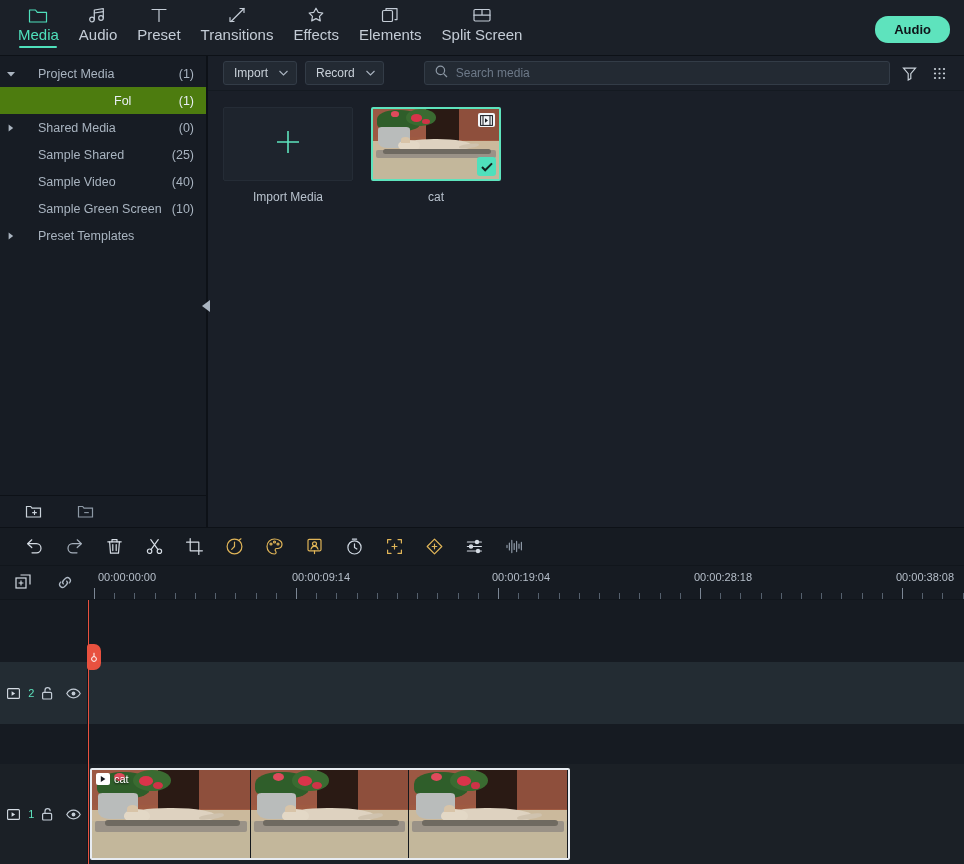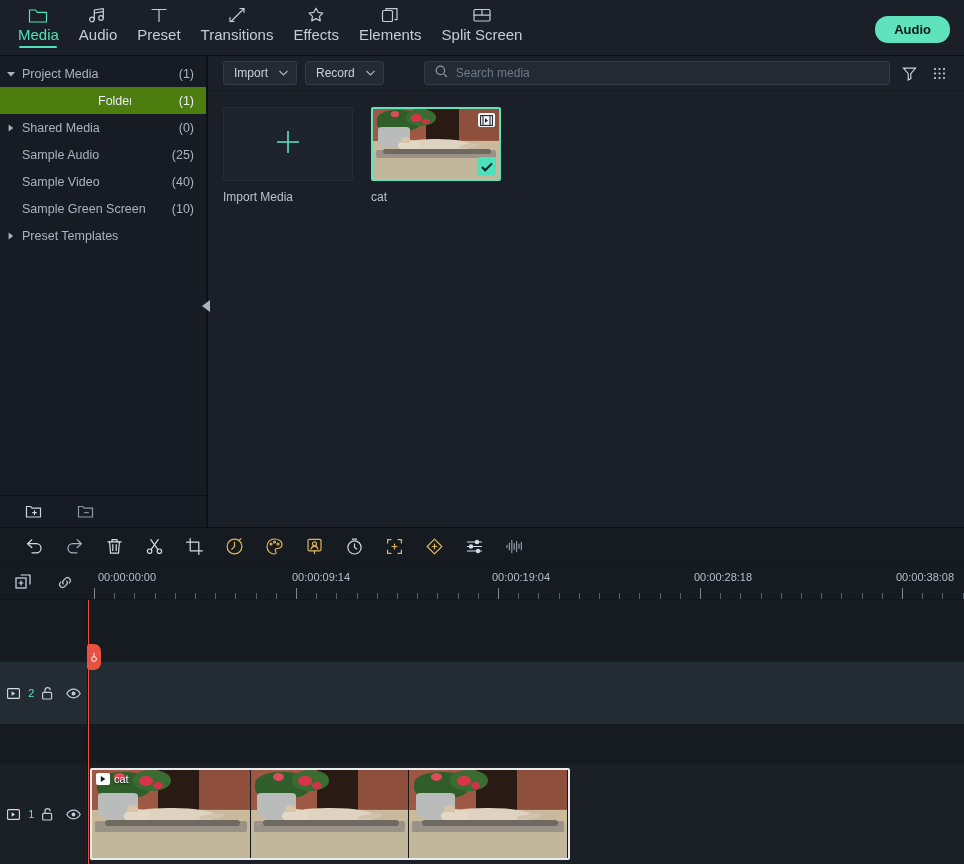--- a/index.html
+++ b/index.html
@@ -57,21 +57,21 @@
     display: flex; flex-direction: column;
     position: relative;
   }
   .tree { padding-top: 4px; flex: 1 1 auto; overflow: hidden; }
   .tree-item {
     height: 27px; display: flex; align-items: center;
     font-size: 12.5px; color: #a9b4c0; cursor: pointer;
     padding-right: 12px;
   }
   .tree-item .arrow { width: 22px; flex: 0 0 22px; display: flex; align-items: center; justify-content: center; }
-  .tree-item .tlabel { flex: 1 1 auto; white-space: nowrap; overflow: hidden; }
+  .tree-item .tlabel { flex: 1 1 auto; white-space: nowrap; overflow: hidden; margin-left: 16px; }
   .tree-item .tcount { font-size: 12.5px; color: #a9b4c0; }
   .tree-item.indent .tlabel { padding-left: 28px; }
   .tree-item.selected { background: #4d7c0f; color: #e8eef5; gap: 48px; }
   .tree-item.selected .tcount { color: #e8eef5; }
   .sidebar-foot {
     height: 32px; flex: 0 0 32px;
     border-top: 1px solid #0d1117;
     display: flex; align-items: center; gap: 30px; padding-left: 22px;
     background: #171c24;
   }
@@ -106,21 +106,21 @@
     margin-left: 32px;
   }
   .searchbox input {
     flex: 1 1 auto; background: transparent; border: none; outline: none;
     color: #c9d1d9; font-size: 12px; font-family: "Liberation Sans", sans-serif;
     min-width: 0;
   }
   .searchbox input::placeholder { color: #6d7988; }
   .iconbtn { width: 22px; height: 22px; display: flex; align-items: center; justify-content: center; cursor: pointer; }
 
-  .mediagrid { flex: 1 1 auto; padding: 16px; display: flex; gap: 18px; align-content: flex-start; flex-wrap: wrap; }
+  .mediagrid { flex: 1 1 auto; padding: 16px; display: flex; gap: 18px; align-content: flex-start; flex-wrap: wrap; text-align: center; }
   .mediacell { width: 130px; cursor: pointer; }
   .import-tile {
     width: 130px; height: 74px; background: #1e242d;
     border: 1px solid #252c36; border-radius: 2px;
     display: flex; align-items: center; justify-content: center;
   }
   .thumb-tile {
     width: 130px; height: 74px; position: relative;
     border: 2px solid #5ee3bd; border-radius: 2px; overflow: hidden;
   }
@@ -310,21 +310,21 @@
             <span class="arrow">
               <svg width="6" height="8" viewBox="0 0 6 8">
                 <path d="M0.6 0.4l4.6 3.6-4.6 3.6z" fill="#aab4c0"></path>
               </svg>
             </span>
             <span class="tlabel">Shared Media</span>
             <span class="tcount">(0)</span>
           </div>
           <div class="tree-item">
             <span class="arrow"></span>
-            <span class="tlabel">Sample Audio</span>
+            <span class="tlabel">Sample Shared</span>
             <span class="tcount">(25)</span>
           </div>
           <div class="tree-item">
             <span class="arrow"></span>
             <span class="tlabel">Sample Video</span>
             <span class="tcount">(40)</span>
           </div>
           <div class="tree-item">
             <span class="arrow"></span>
             <span class="tlabel">Sample Green Screen</span>

